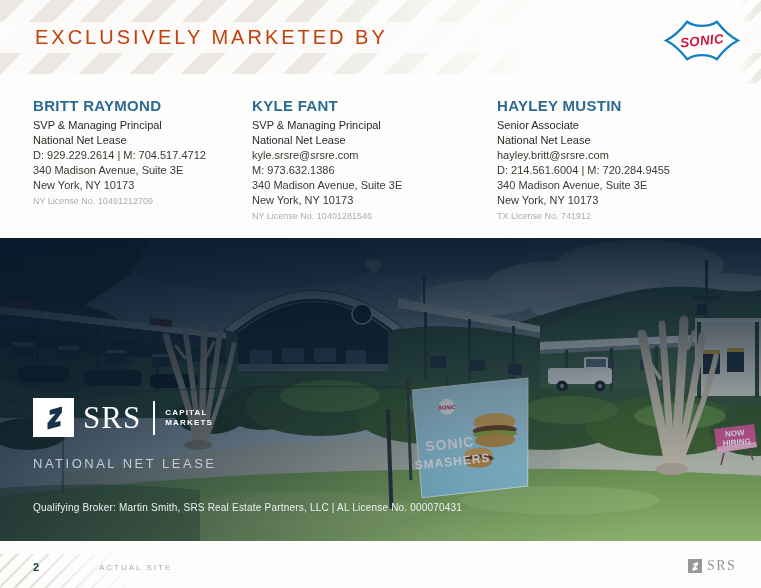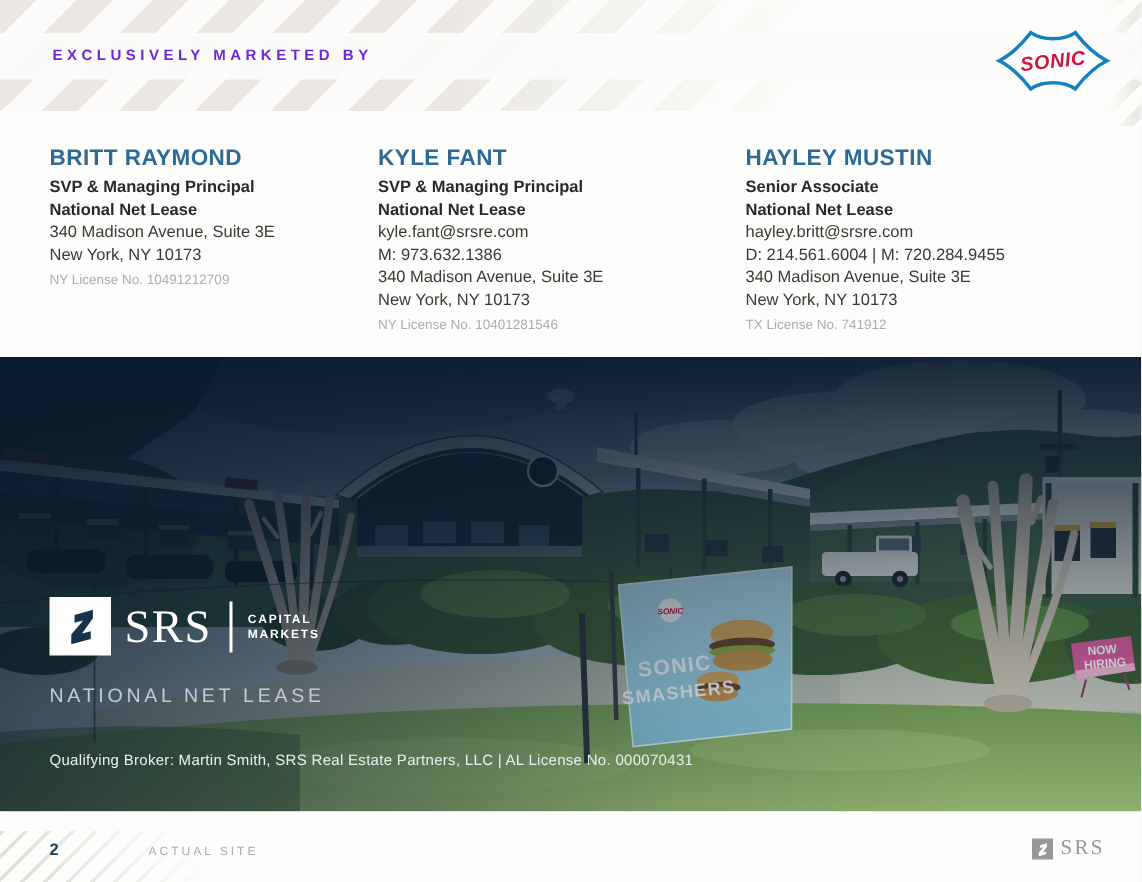--- a/index.html
+++ b/index.html
@@ -26,29 +26,29 @@
   .header-corner-stripes::after {
     content:""; position:absolute; inset:0;
     background:linear-gradient(90deg,#fdfdfb 0%, rgba(253,253,251,0) 80%);
   }
   .header-band {
     position:absolute; left:0; top:22px; width:761px; height:31px;
     background:rgba(253,252,250,0.88);
   }
   .header-title {
     position:absolute; left:35px; top:22px; height:31px; line-height:31px;
-    font-size:10px; font-weight:bold; letter-spacing:3px; color:#6d28d9;
+    font-size:20px; font-weight:normal; letter-spacing:3px; color:#c2410c;
   }
   .sonic-logo { position:absolute; left:663px; top:18px; width:78px; height:45px; }
   .sonic-text { font-family:"Liberation Sans",sans-serif; font-style:italic; font-weight:bold; font-size:17px; fill:#d2153f; letter-spacing:.5px; }
 
   
   .broker { position:absolute; top:97px; width:225px; }
   .broker h2 { font-size:15px; font-weight:bold; letter-spacing:.3px; color:#2e6b94; margin-bottom:4px; }
-  .b-bold { font-size:11px; font-weight:bold; color:#2b2927; line-height:15px; }
+  .b-bold { font-size:11px; font-weight:normal; color:#2b2927; line-height:15px; }
   .b-line { font-size:11px; color:#3b3835; line-height:15px; }
   .b-license { font-size:9px; color:#abadaf; margin-top:3px; }
 
   
   .photo { position:absolute; left:0; top:238px; width:761px; height:303px; }
   .photo-svg { position:absolute; inset:0; width:761px; height:303px; display:block; }
   .svg-banner-text { font-family:"Liberation Sans",sans-serif; font-weight:bold; fill:#ffffff; }
   .svg-sign-text { font-family:"Liberation Sans",sans-serif; font-weight:bold; fill:#ffffff; }
 
   .srs-lockup { position:absolute; left:33px; top:160px; display:flex; align-items:center; }
@@ -89,29 +89,30 @@
       <path d="M4,28 C16,22 24,13 31,4 C41,11 59,11 69,4 C76,13 84,22 96,28 C84,34 76,43 69,52 C59,45 41,45 31,52 C24,43 16,34 4,28 Z" fill="#ffffff" stroke="#1480c4" stroke-width="3"></path>
       <text x="50" y="34" text-anchor="middle" transform="rotate(-6 50 28)" class="sonic-text">SONIC</text>
     </svg>
   </div>
 
   <section>
     <article class="broker" style="left:33px">
       <h2>BRITT RAYMOND</h2>
       <div class="b-bold">SVP &amp; Managing Principal</div>
       <div class="b-bold">National Net Lease</div>
+      <div class="b-line">D: 929.229.2614 | M: 704.517.4712</div>
       <div class="b-line">340 Madison Avenue, Suite 3E</div>
       <div class="b-line">New York, NY 10173</div>
       <div class="b-license">NY License No. 10491212709</div>
     </article>
     <article class="broker" style="left:252px">
       <h2>KYLE FANT</h2>
       <div class="b-bold">SVP &amp; Managing Principal</div>
       <div class="b-bold">National Net Lease</div>
-      <div class="b-line">kyle.fant@srsre.com</div>
+      <div class="b-line">kyle.srsre@srsre.com</div>
       <div class="b-line">M: 973.632.1386</div>
       <div class="b-line">340 Madison Avenue, Suite 3E</div>
       <div class="b-line">New York, NY 10173</div>
       <div class="b-license">NY License No. 10401281546</div>
     </article>
     <article class="broker" style="left:497px">
       <h2>HAYLEY MUSTIN</h2>
       <div class="b-bold">Senior Associate</div>
       <div class="b-bold">National Net Lease</div>
       <div class="b-line">hayley.britt@srsre.com</div>

